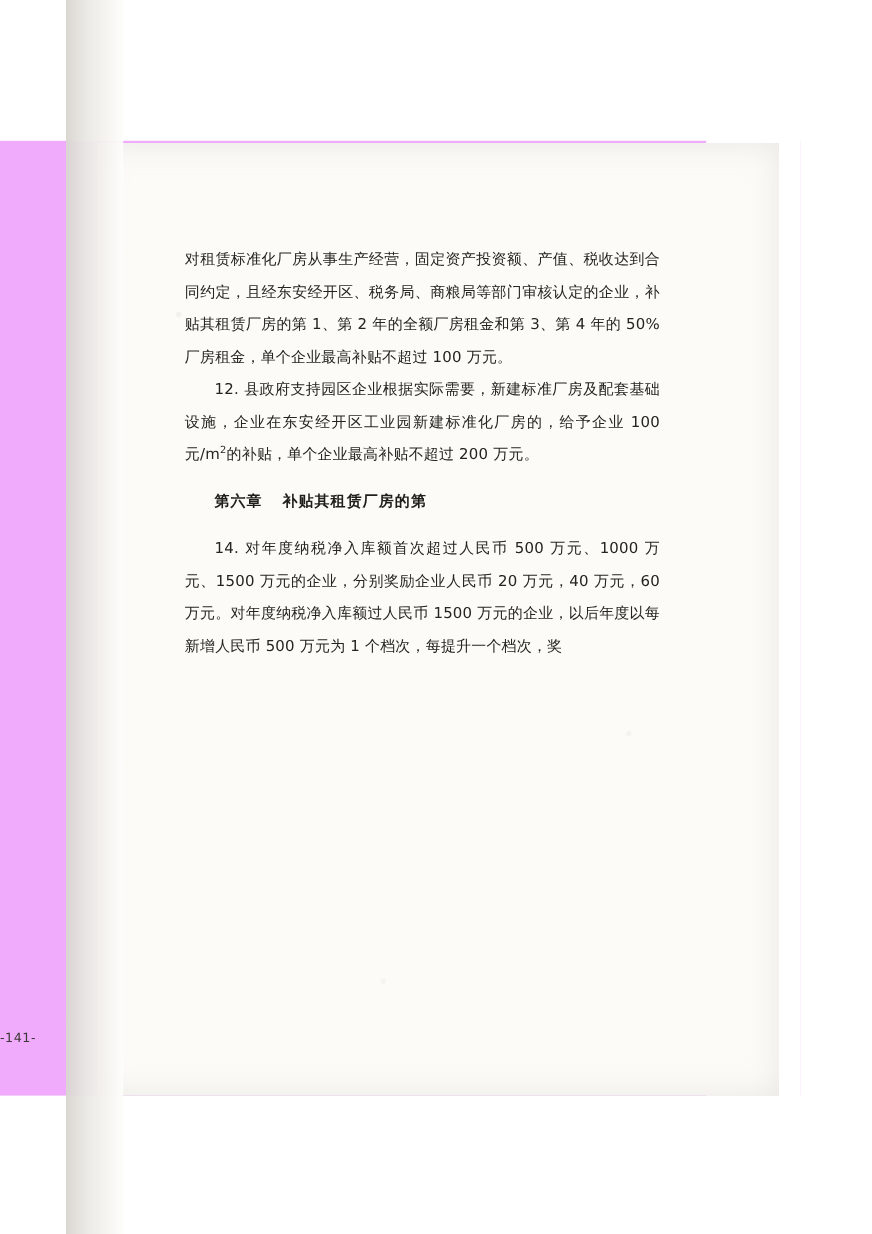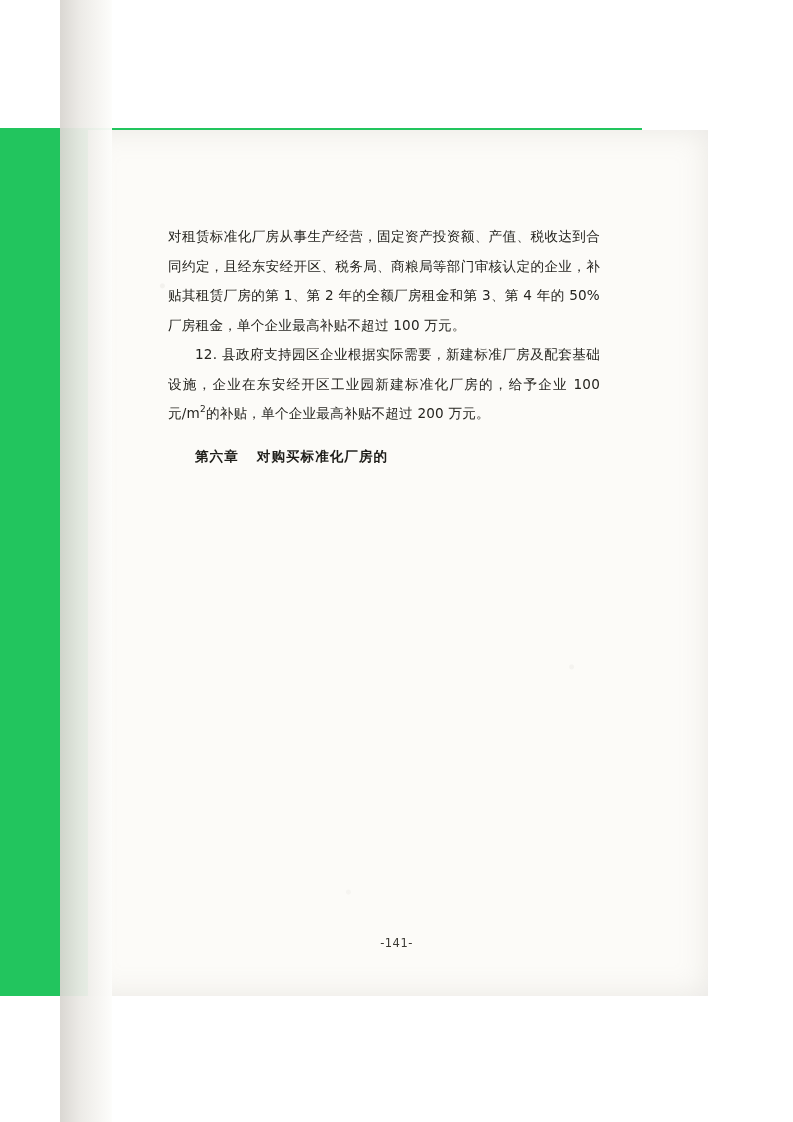--- a/index.html
+++ b/index.html
@@ -14,21 +14,21 @@
     position: relative;
     overflow: hidden;
   }
 
   
   #page-sheet {
     position: absolute;
     left: 0; top: 0;
     width: 728px;
     height: 1122px;
-    background: #22c55e;
+    background: #f0abfc;
   }
 
   
   .scan-shadow-left {
     position: absolute;
     left: 60px; top: 0;
     width: 52px; height: 1122px;
     background: linear-gradient(to right, #d8d5d0 0%, #ebe9e5 38%, #f7f6f3 78%, #fdfdfb 100%);
     opacity: .95;
   }
@@ -97,21 +97,20 @@
     vertical-align: super;
     line-height: 0;
   }
 
   
   #page-number {
     position: absolute;
     left: 0;
     top: 936px;
     width: 793px;
-    text-align: center;
     font-size: 11.5px;
     color: #3a3832;
     font-family: "DejaVu Sans", "Liberation Sans", sans-serif;
     letter-spacing: .5px;
   }
 
   
   .noise {
     position: absolute;
     left: 88px; top: 130px;
@@ -137,20 +136,21 @@
   <div id="text-column">
 
     <p class="para">对租赁标准化厂房从事生产经营，固定资产投资额、产值、税收达到合同约定，且经东安经开区、税务局、商粮局等部门审核认定的企业，补贴其租赁厂房的第 1、第 2 年的全额厂房租金和第 3、第 4 年的 50%厂房租金，单个企业最高补贴不超过 100 万元。</p>
 
 
     <p class="para indent">
       <span>12. 县政府支持园区企业根据实际需要，新建标准厂房及配套基础设施，企业在东安经开区工业园新建标准化厂房的，给予企业 100 元/m</span><sup>2</sup><span>的补贴，单个企业最高补贴不超过 200 万元。</span>
     </p>
 
     <p class="heading">
-      <span>第六章</span><span class="gap"></span><span>对购买标准化厂房的</span>
+      <span>第六章</span><span class="gap"></span><span>补贴其租赁厂房的第</span>
     </p>
 
 
+    <p class="para indent">14. 对年度纳税净入库额首次超过人民币 500 万元、1000 万元、1500 万元的企业，分别奖励企业人民币 20 万元，40 万元，60 万元。对年度纳税净入库额过人民币 1500 万元的企业，以后年度以每新增人民币 500 万元为 1 个档次，每提升一个档次，奖</p>
   </div>
 
   <div id="page-number">-141-</div>
 </div>
 
 </body></html>

